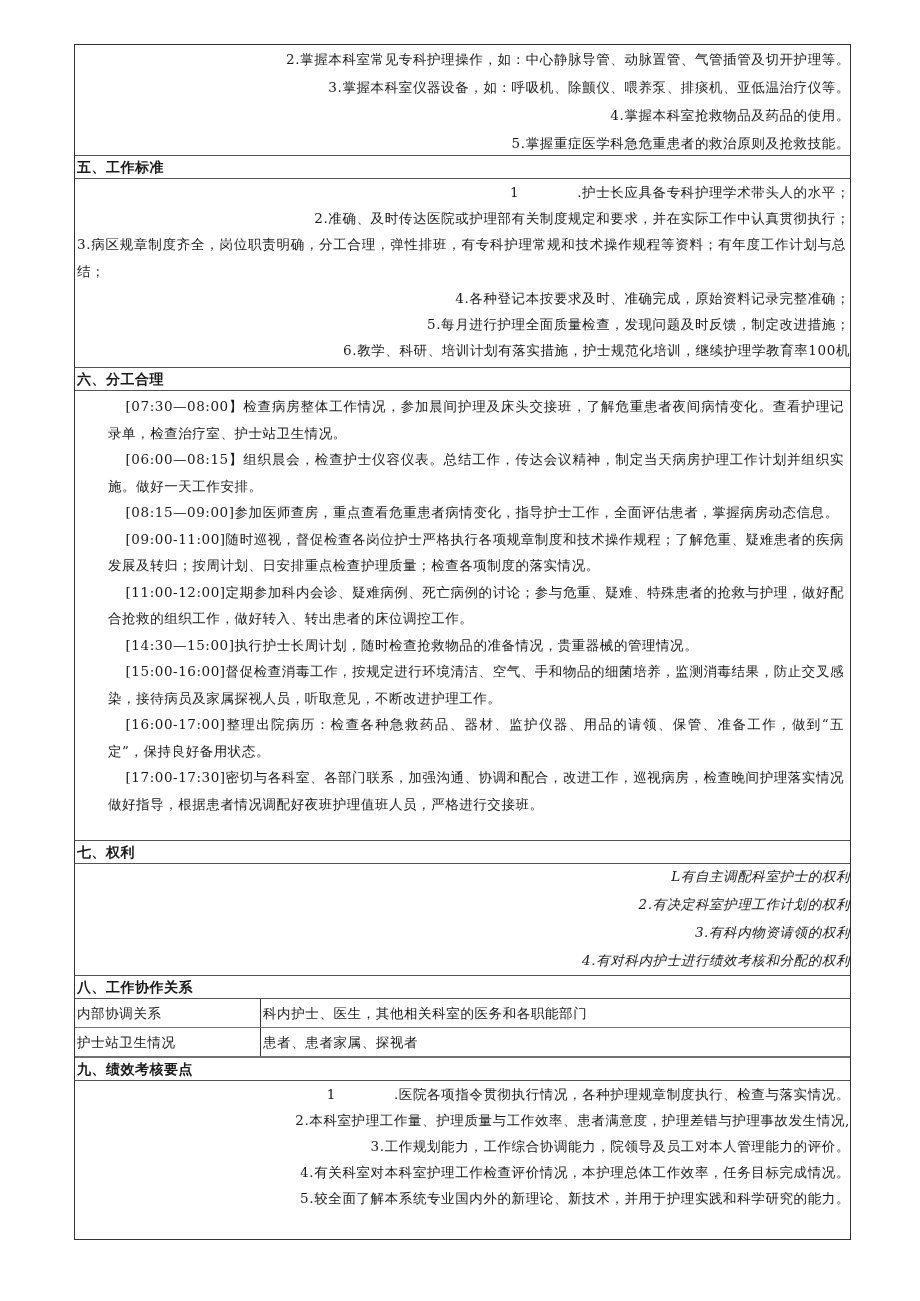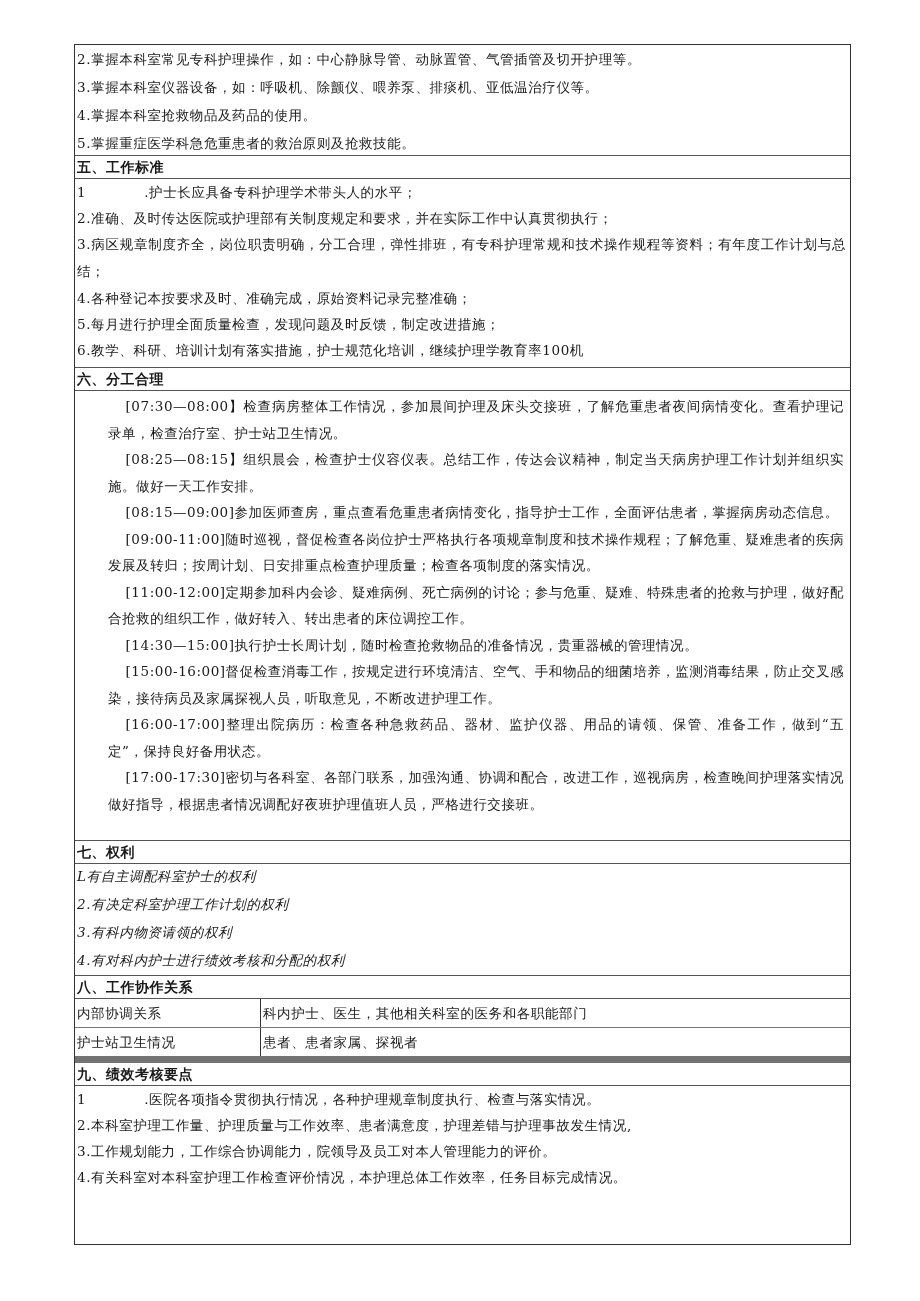--- a/index.html
+++ b/index.html
@@ -39,20 +39,21 @@
       box-sizing: border-box;
     }
     .list-line {
       font-size: 13.5px;
       height: 28px;
       line-height: 28px;
       padding-left: 2px;
       white-space: nowrap;
       overflow: hidden;
       letter-spacing: 0.6px;
+      text-align: right;
     }
     .list-line.tight { height: 26px; line-height: 26px; }
     .wrap-para {
       font-size: 13.5px;
       line-height: 27px;
       padding: 0 4px 0 2px;
       letter-spacing: 0.6px;
       text-align: justify;
       white-space: normal;
     }
@@ -83,21 +84,21 @@
       line-height: 26px;
       padding: 0 2px;
       border-bottom: 1px solid #777;
       letter-spacing: 0.6px;
       white-space: nowrap;
     }
     .rel-table td.label {
       width: 181px;
       border-right: 1px solid #333;
     }
-    .rel-wrap { border-bottom: 7px solid #737373; }
+    .rel-wrap { border-bottom: 2px solid #737373; }
     .rel-table tr:last-child td { border-bottom: none; }
   </style>
 </head>
 <body>
 
 <div class="doc">
 
   <div class="block" style="height:111px;">
     <div class="list-line">2.掌握本科室常见专科护理操作，如：中心静脉导管、动脉置管、气管插管及切开护理等。</div>
     <div class="list-line">3.掌握本科室仪器设备，如：呼吸机、除颤仪、喂养泵、排痰机、亚低温治疗仪等。</div>
@@ -113,21 +114,21 @@
     <div class="list-line tight">2.准确、及时传达医院或护理部有关制度规定和要求，并在实际工作中认真贯彻执行；</div>
     <div class="wrap-para">3.病区规章制度齐全，岗位职责明确，分工合理，弹性排班，有专科护理常规和技术操作规程等资料；有年度工作计划与总结；</div>
     <div class="list-line tight">4.各种登记本按要求及时、准确完成，原始资料记录完整准确；</div>
     <div class="list-line tight">5.每月进行护理全面质量检查，发现问题及时反馈，制定改进措施；</div>
     <div class="list-line tight">6.教学、科研、培训计划有落实措施，护士规范化培训，继续护理学教育率100机</div>
   </div>
 
   <div class="section-head">六、分工合理</div>
   <div class="flow-wrap">
     <div class="flow-para">[07:30—08:00】检查病房整体工作情况，参加晨间护理及床头交接班，了解危重患者夜间病情变化。查看护理记录单，检查治疗室、护士站卫生情况。</div>
-    <div class="flow-para">[08:25—08:15】组织晨会，检查护士仪容仪表。总结工作，传达会议精神，制定当天病房护理工作计划并组织实施。做好一天工作安排。</div>
+    <div class="flow-para">[06:00—08:15】组织晨会，检查护士仪容仪表。总结工作，传达会议精神，制定当天病房护理工作计划并组织实施。做好一天工作安排。</div>
     <div class="flow-para">[08:15—09:00]参加医师查房，重点查看危重患者病情变化，指导护士工作，全面评估患者，掌握病房动态信息。</div>
     <div class="flow-para">[09:00-11:00]随时巡视，督促检查各岗位护士严格执行各项规章制度和技术操作规程；了解危重、疑难患者的疾病发展及转归；按周计划、日安排重点检查护理质量；检查各项制度的落实情况。</div>
     <div class="flow-para">[11:00-12:00]定期参加科内会诊、疑难病例、死亡病例的讨论；参与危重、疑难、特殊患者的抢救与护理，做好配合抢救的组织工作，做好转入、转出患者的床位调控工作。</div>
     <div class="flow-para">[14:30—15:00]执行护士长周计划，随时检查抢救物品的准备情况，贵重器械的管理情况。</div>
     <div class="flow-para">[15:00-16:00]督促检查消毒工作，按规定进行环境清洁、空气、手和物品的细菌培养，监测消毒结果，防止交叉感染，接待病员及家属探视人员，听取意见，不断改进护理工作。</div>
     <div class="flow-para">[16:00-17:00]整理出院病历：检查各种急救药品、器材、监护仪器、用品的请领、保管、准备工作，做到“五定”，保持良好备用状态。</div>
     <div class="flow-para">[17:00-17:30]密切与各科室、各部门联系，加强沟通、协调和配合，改进工作，巡视病房，检查晚间护理落实情况做好指导，根据患者情况调配好夜班护理值班人员，严格进行交接班。</div>
   </div>
 
   <div class="section-head">七、权利</div>
@@ -155,15 +156,16 @@
   </div>
 
   <div class="section-head">九、绩效考核要点</div>
   <div style="height:158px;">
     <div class="list-line tight">
       <span>1</span><span class="num-gap"></span><span>.医院各项指令贯彻执行情况，各种护理规章制度执行、检查与落实情况。</span>
     </div>
     <div class="list-line tight">2.本科室护理工作量、护理质量与工作效率、患者满意度，护理差错与护理事故发生情况,</div>
     <div class="list-line tight">3.工作规划能力，工作综合协调能力，院领导及员工对本人管理能力的评价。</div>
     <div class="list-line tight">4.有关科室对本科室护理工作检查评价情况，本护理总体工作效率，任务目标完成情况。</div>
+    <div class="list-line tight">5.较全面了解本系统专业国内外的新理论、新技术，并用于护理实践和科学研究的能力。</div>
   </div>
 
 </div>
 
 </body></html>

